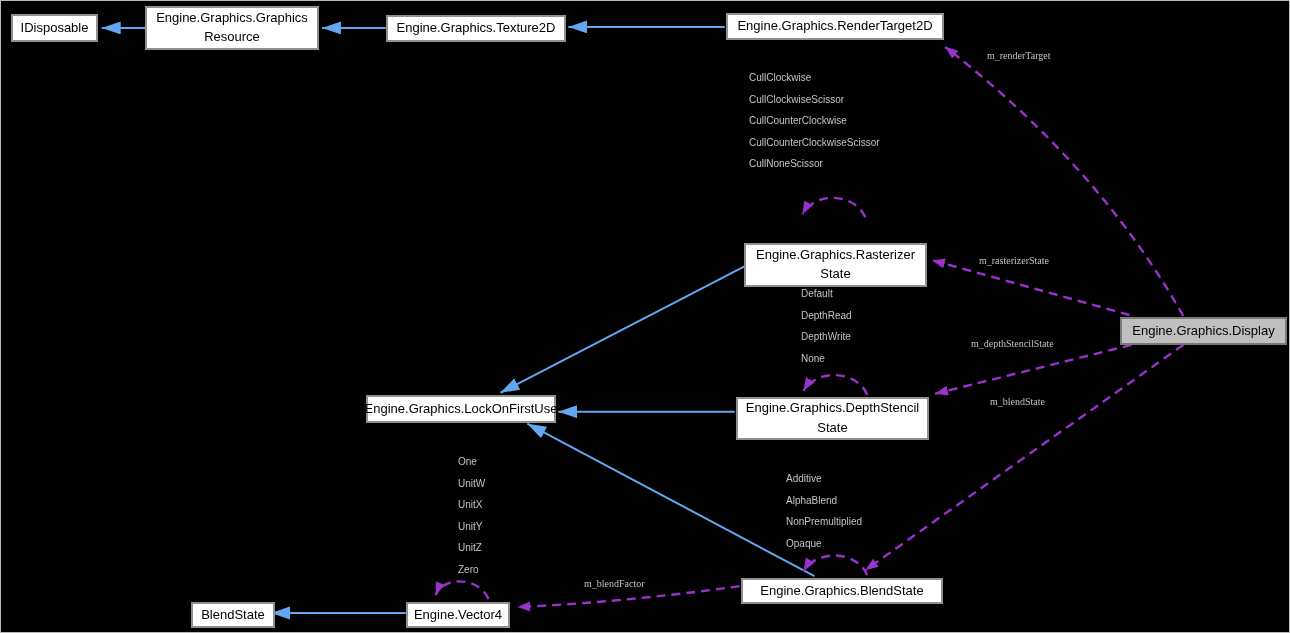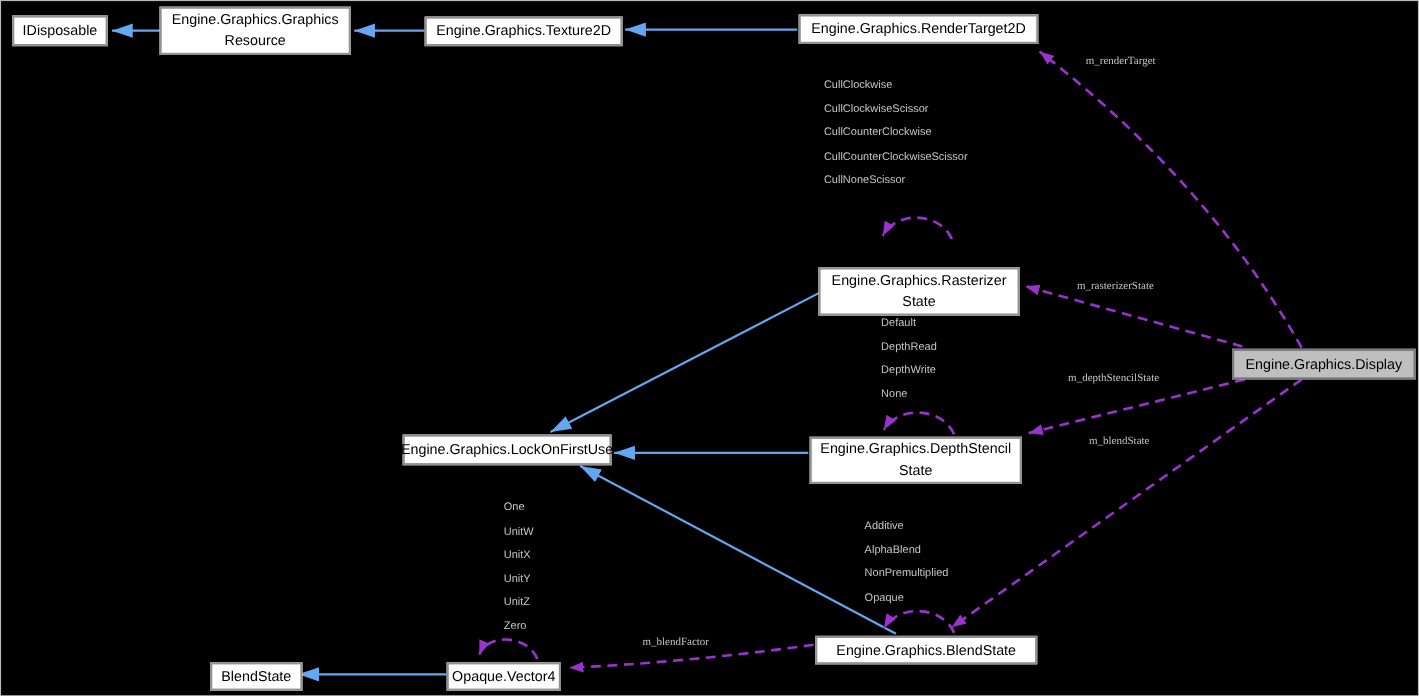--- a/index.html
+++ b/index.html
@@ -94,21 +94,21 @@
 
   <div class="node" style="left:740px;top:577px;width:202px;height:26px;">
     <div>Engine.Graphics.BlendState</div>
   </div>
 
   <div class="node" style="left:190px;top:601px;width:84px;height:26px;">
     <div>BlendState</div>
   </div>
 
   <div class="node" style="left:405px;top:601px;width:104px;height:26px;">
-    <div>Opaque.Vector4</div>
+    <div>Engine.Vector4</div>
   </div>
 
   <div class="elabel" style="left:986px;top:49px;">m_renderTarget</div>
   <div class="elabel" style="left:978px;top:254px;">m_rasterizerState</div>
   <div class="elabel" style="left:970px;top:337px;">m_depthStencilState</div>
   <div class="elabel" style="left:989px;top:395px;">m_blendState</div>
   <div class="elabel" style="left:583px;top:577px;">m_blendFactor</div>
 
   <div class="mlist" style="left:748px;top:66px;">
     <div>CullClockwise</div>

